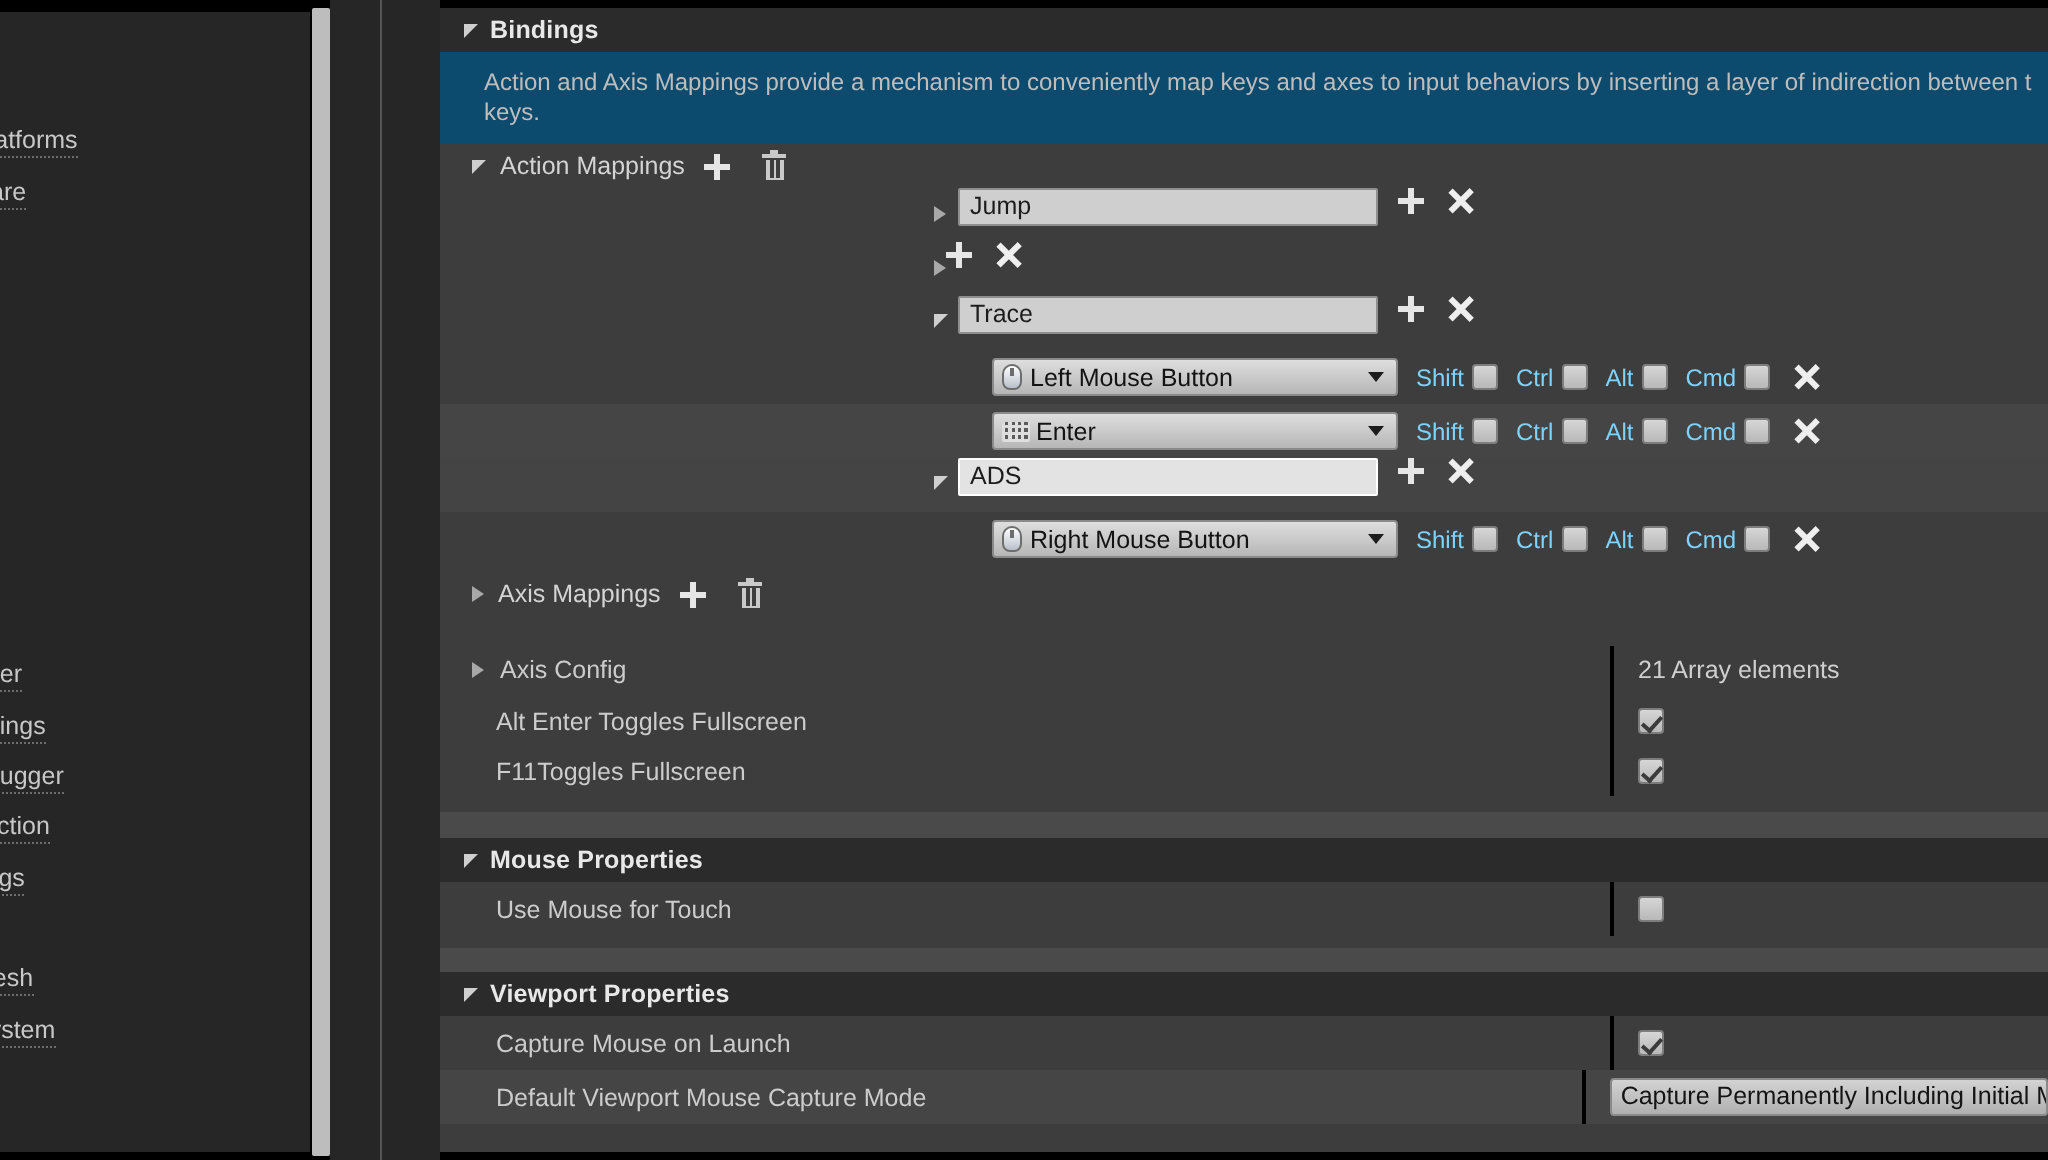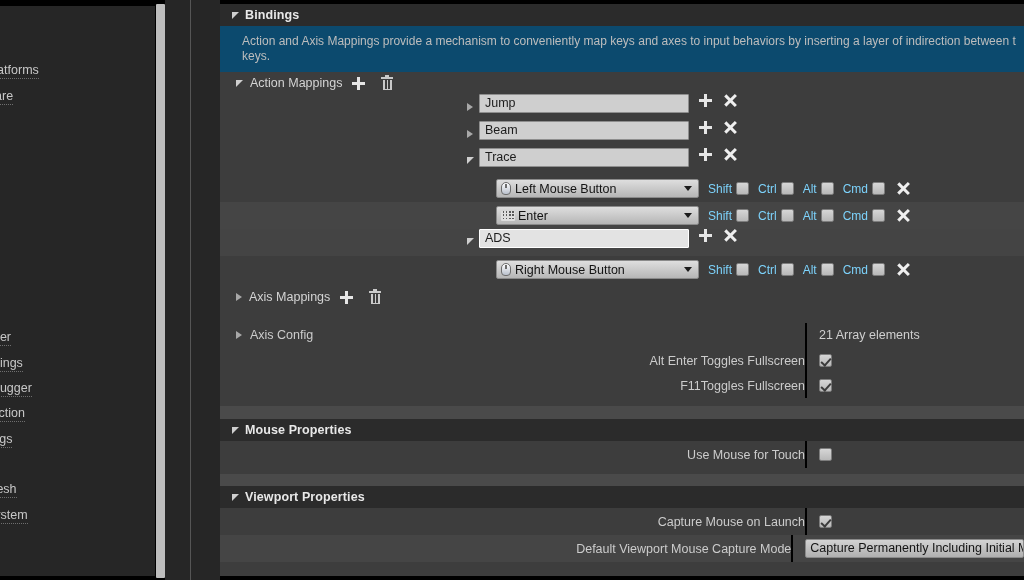--- a/index.html
+++ b/index.html
@@ -327,21 +327,20 @@
   }
   .prow.alt { background: #454545; }
   .prow .plabel {
     width: 585px;
     padding-left: 28px;
     box-sizing: border-box;
     font-size: 12.5px;
     color: #cccccc;
     white-space: nowrap;
     overflow: hidden;
-    text-align: right;
   }
   .prow .plabel.indent-tri { padding-left: 16px; display:flex; align-items:center; }
   .prow .plabel.indent-tri span.txt { margin-left: 8px; }
   .prow .pvalue {
     flex: 1 1 auto;
     padding-left: 12px;
     border-left: 2px solid #000000;
     height: 25px;
     display: flex;
     align-items: center;
@@ -421,21 +420,20 @@
 
     <div class="map-row">
       <span class="tri-closed-in rowtri"></span>
       <div class="name-field">Jump</div>
       <span class="icon-plus"></span>
       <span class="icon-x"></span>
     </div>
 
     <div class="map-row">
       <span class="tri-closed-in rowtri"></span>
-      <div class="name-field">Beam</div>
       <span class="icon-plus"></span>
       <span class="icon-x"></span>
     </div>
 
     <div class="map-row">
       <span class="tri tri-open rowtri"></span>
       <div class="name-field">Trace</div>
       <span class="icon-plus"></span>
       <span class="icon-x"></span>
     </div>

